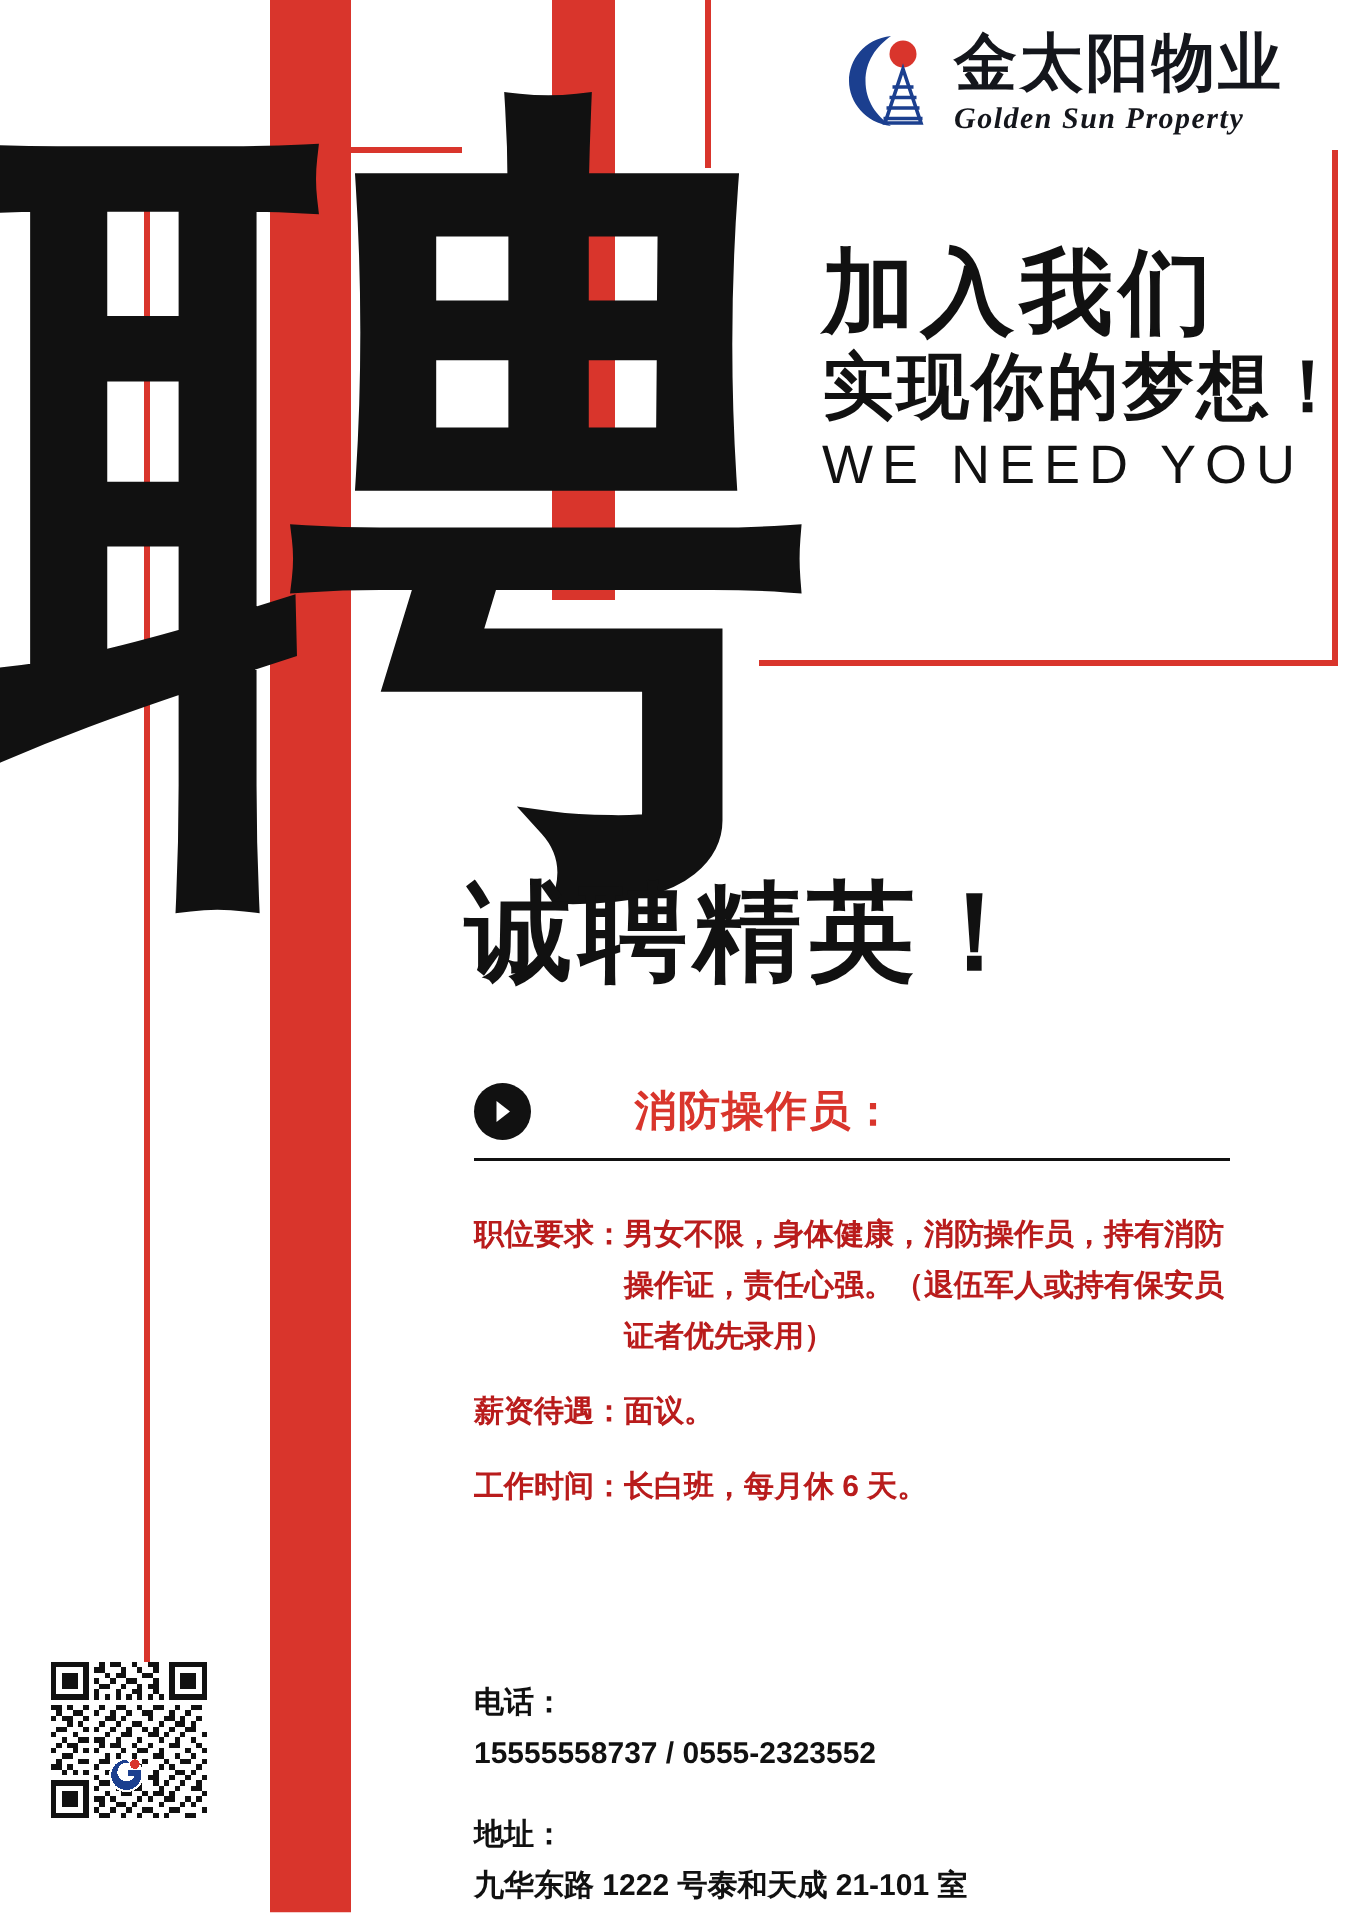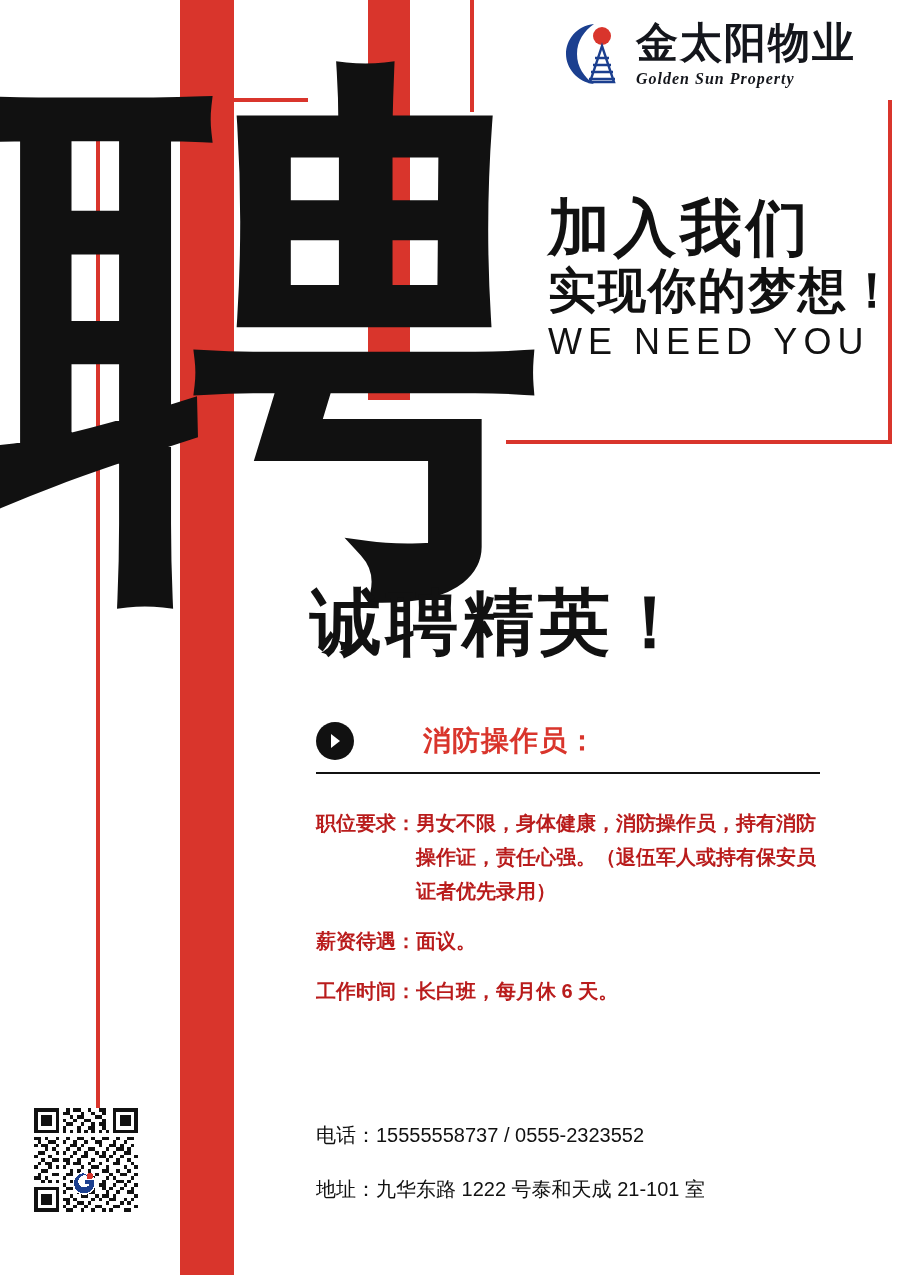--- a/index.html
+++ b/index.html
@@ -112,21 +112,21 @@
     font-family: "Liberation Serif", serif;
     font-size: 42px;
     font-weight: 700;
     letter-spacing: 2px;
     color: #14161c;
     line-height: 46px;
     white-space: nowrap;
   }
   .logo-en {
     font-family: "Liberation Serif", serif;
-    font-size: 16px;
+    font-size: 20px;
     font-weight: 700;
     font-style: italic;
     letter-spacing: 1px;
     color: #14161c;
     line-height: 26px;
     white-space: nowrap;
   }
 
   
   .headline {
@@ -135,21 +135,20 @@
     top: 160px;
     width: 340px;
   }
   .headline .join {
     font-size: 62px;
     font-weight: 700;
     color: #111111;
     letter-spacing: 4px;
     line-height: 72px;
     white-space: nowrap;
-    margin-top: 32px;
   }
   .headline .dream {
     font-size: 48px;
     font-weight: 700;
     color: #111111;
     letter-spacing: 2px;
     line-height: 54px;
     white-space: nowrap;
   }
   .headline .weneed {
@@ -240,24 +239,25 @@
   
   .contact {
     position: absolute;
     left: 316px;
     top: 1118px;
     width: 540px;
   }
   .contact-item {
     display: flex;
     font-size: 20px;
-    font-weight: 400;
+    font-weight: 700;
     color: #111111;
     line-height: 34px;
     margin-bottom: 20px;
+    flex-direction: column;
   }
   .contact-label {
     flex: none;
     white-space: nowrap;
   }
 
   
   .qr {
     position: absolute;
     left: 34px;

